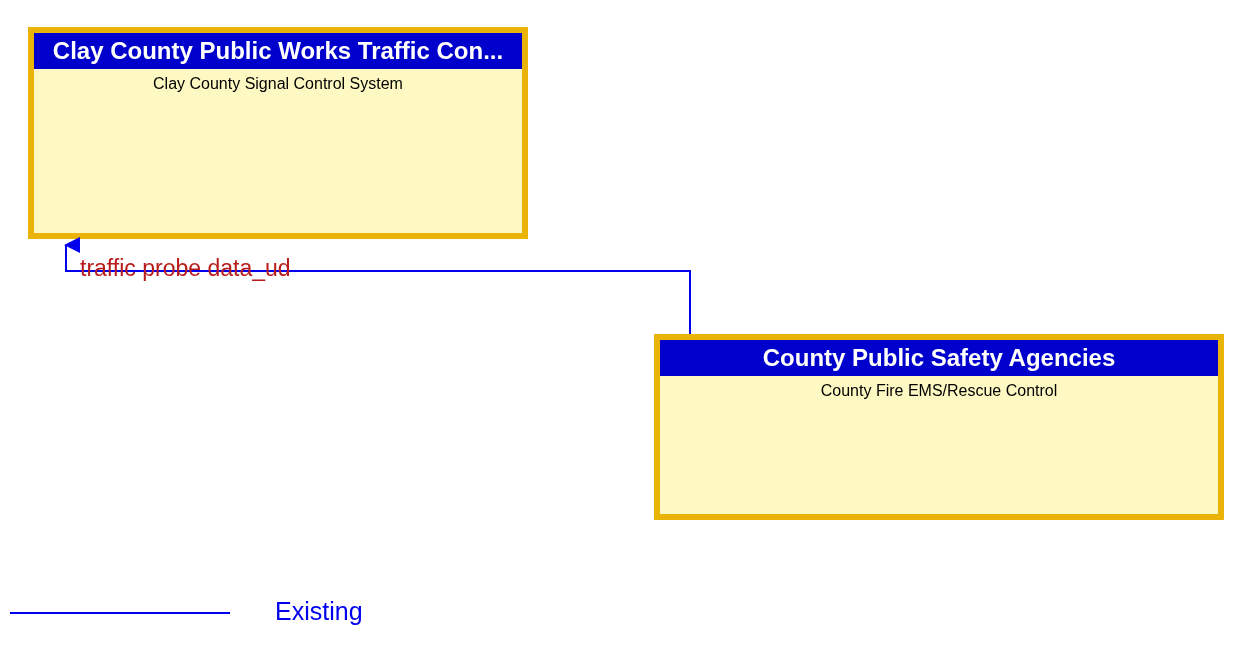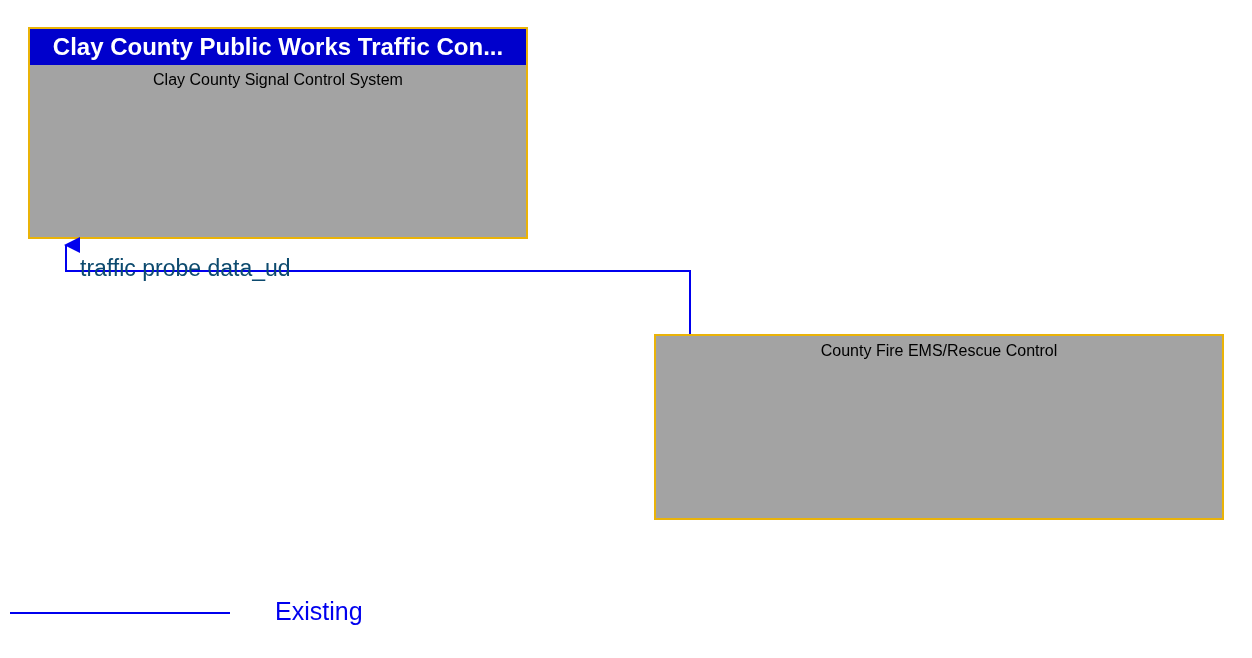--- a/index.html
+++ b/index.html
@@ -6,22 +6,22 @@
     margin: 0;
     padding: 0;
     width: 1252px;
     height: 658px;
     position: relative;
     font-family: Arial, Helvetica, sans-serif;
     background: #ffffff;
   }
   .node {
     position: absolute;
-    border: 2px solid #eab308;
-    background: #a3a3a3;
+    border: 6px solid #eab308;
+    background: #fef9c3;
     box-sizing: border-box;
   }
   .node-header {
     background: #0000cc;
     color: #fff;
     font-size: 24px;
     font-weight: bold;
     text-align: center;
     padding: 4px 8px;
     white-space: nowrap;
@@ -29,21 +29,21 @@
     text-overflow: ellipsis;
   }
   .node-body {
     color: #000;
     font-size: 16px;
     text-align: center;
     padding: 6px 8px 0 8px;
   }
   .flow-label {
     position: absolute;
-    color: #0c4a6e;
+    color: #b91c1c;
     font-size: 23px;
     white-space: nowrap;
   }
   .legend-line {
     position: absolute;
     height: 0;
     border-top: 2px solid #0000ee;
   }
   .legend-text {
     position: absolute;
@@ -61,20 +61,21 @@
 </style>
 </head>
 <body>
 
 <div class="node" style="left:28px; top:27px; width:500px; height:212px;">
   <div class="node-header">Clay County Public Works Traffic Con...</div>
   <div class="node-body">Clay County Signal Control System</div>
 </div>
 
 <div class="node" style="left:654px; top:334px; width:570px; height:186px;">
+  <div class="node-header">County Public Safety Agencies</div>
   <div class="node-body">County Fire EMS/Rescue Control</div>
 </div>
 
 <svg class="connector">
   <defs>
     <marker id="arrowhead" markerWidth="8" markerHeight="10" refX="4" refY="1" orient="auto" markerUnits="strokeWidth">
       <polygon points="0,8 4,0 8,8" fill="#0000ee"></polygon>
     </marker>
   </defs>
 

